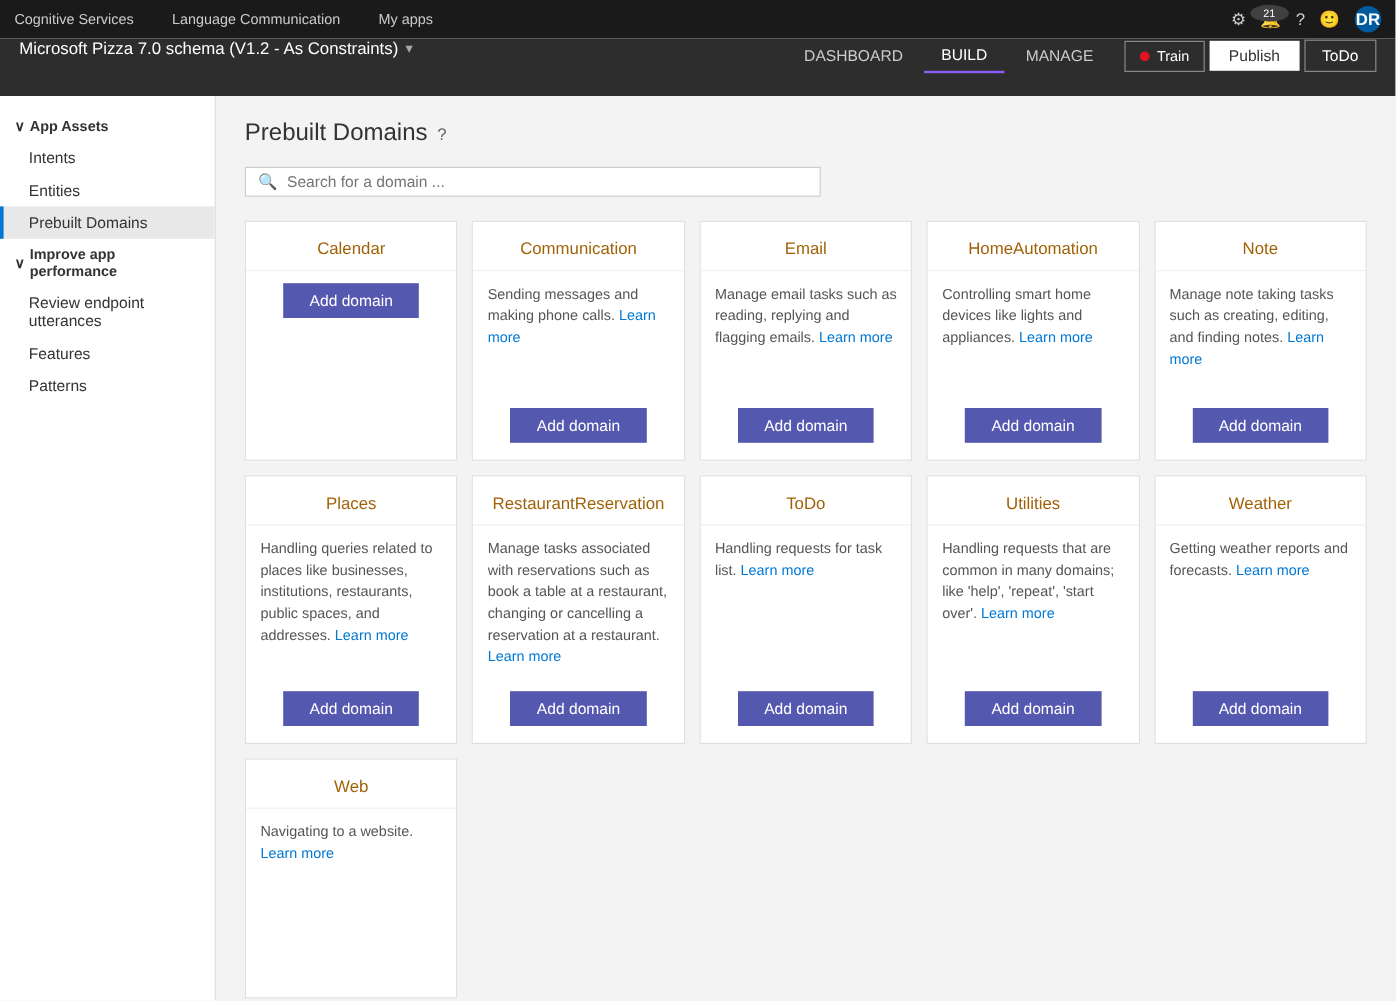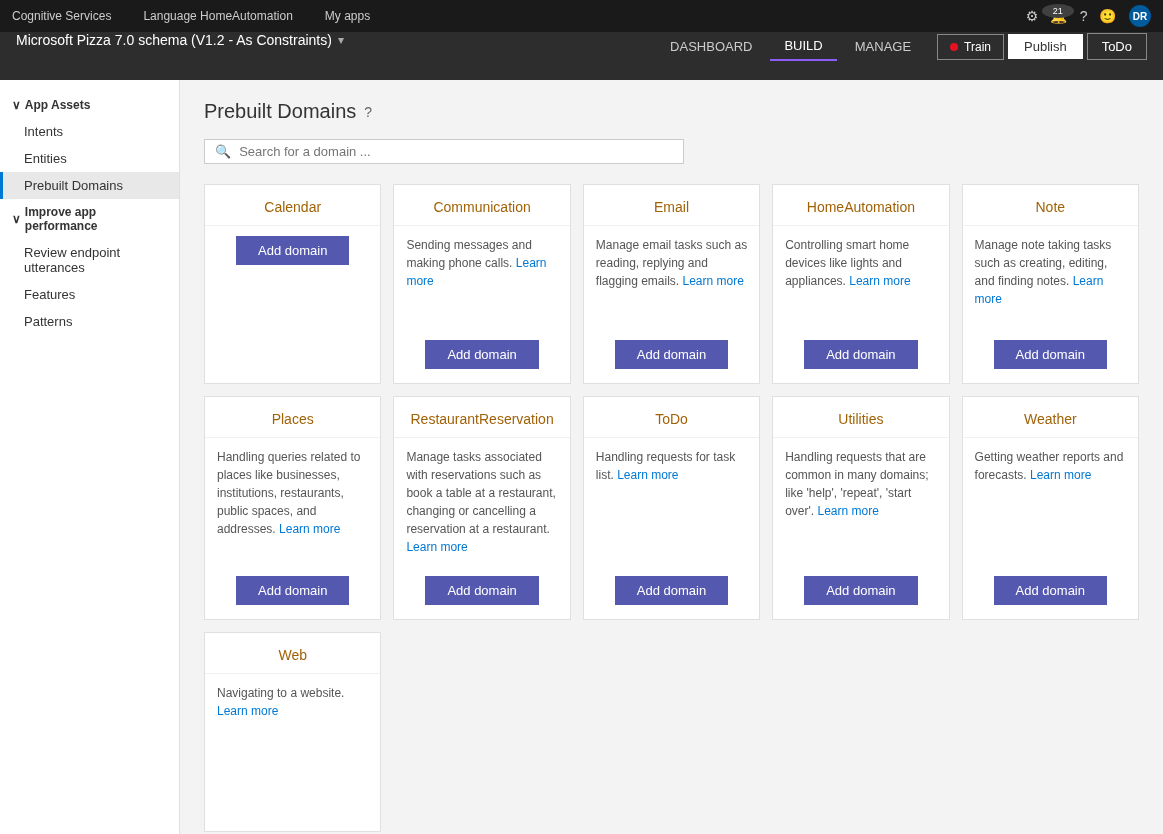--- a/index.html
+++ b/index.html
@@ -14,21 +14,21 @@
       align-items: center;
       padding: 0 12px;
       gap: 32px;
       font-size: 12px;
     }
     .top-bar a { color: #ccc; text-decoration: none; cursor: pointer; }
     .top-bar-right { margin-left: auto; display: flex; align-items: center; gap: 12px; }
     .top-bar-icon { color: #ccc; cursor: pointer; font-size: 14px; }
     .notif-badge { position: relative; display: inline-block; }
     .notif-badge .badge { position: absolute; top: -4px; right: -6px; background: #404040; color: #fff; border-radius: 50%; font-size: 9px; width: 32px; height: 14px; display: flex; align-items: center; justify-content: center; }
-    .avatar { background: #005a9e; color: #fff; border-radius: 50%; width: 22px; height: 22px; display: flex; align-items: center; justify-content: center; font-size: 10px; font-weight: bold; }
+    .avatar { background: #005a9e; color: #fff; border-radius: 50%; width: 22px; height: 22px; display: flex; align-items: center; justify-content: center; font-size: 14px; font-weight: bold; }
 
     
     .header-bar {
       background: #2d2d2d;
       color: #fff;
       height: 48px;
       display: flex;
       align-items: flex-start;
       padding: 0 16px;
     }
@@ -189,21 +189,21 @@
       cursor: pointer;
       font-family: inherit;
       font-weight: 400;
     }
   </style>
 </head>
 <body>
 
 <div class="top-bar">
   <a>Cognitive Services</a>
-  <a>Language HomeAutomation</a>
+  <a>Language Communication</a>
   <a>My apps</a>
   <div class="top-bar-right">
     <span class="top-bar-icon">⚙</span>
     <span class="top-bar-icon notif-badge">
       🔔
       <span class="badge">21</span>
     </span>
     <span class="top-bar-icon">?</span>
     <span class="top-bar-icon">🙂</span>
     <div class="avatar">DR</div>

